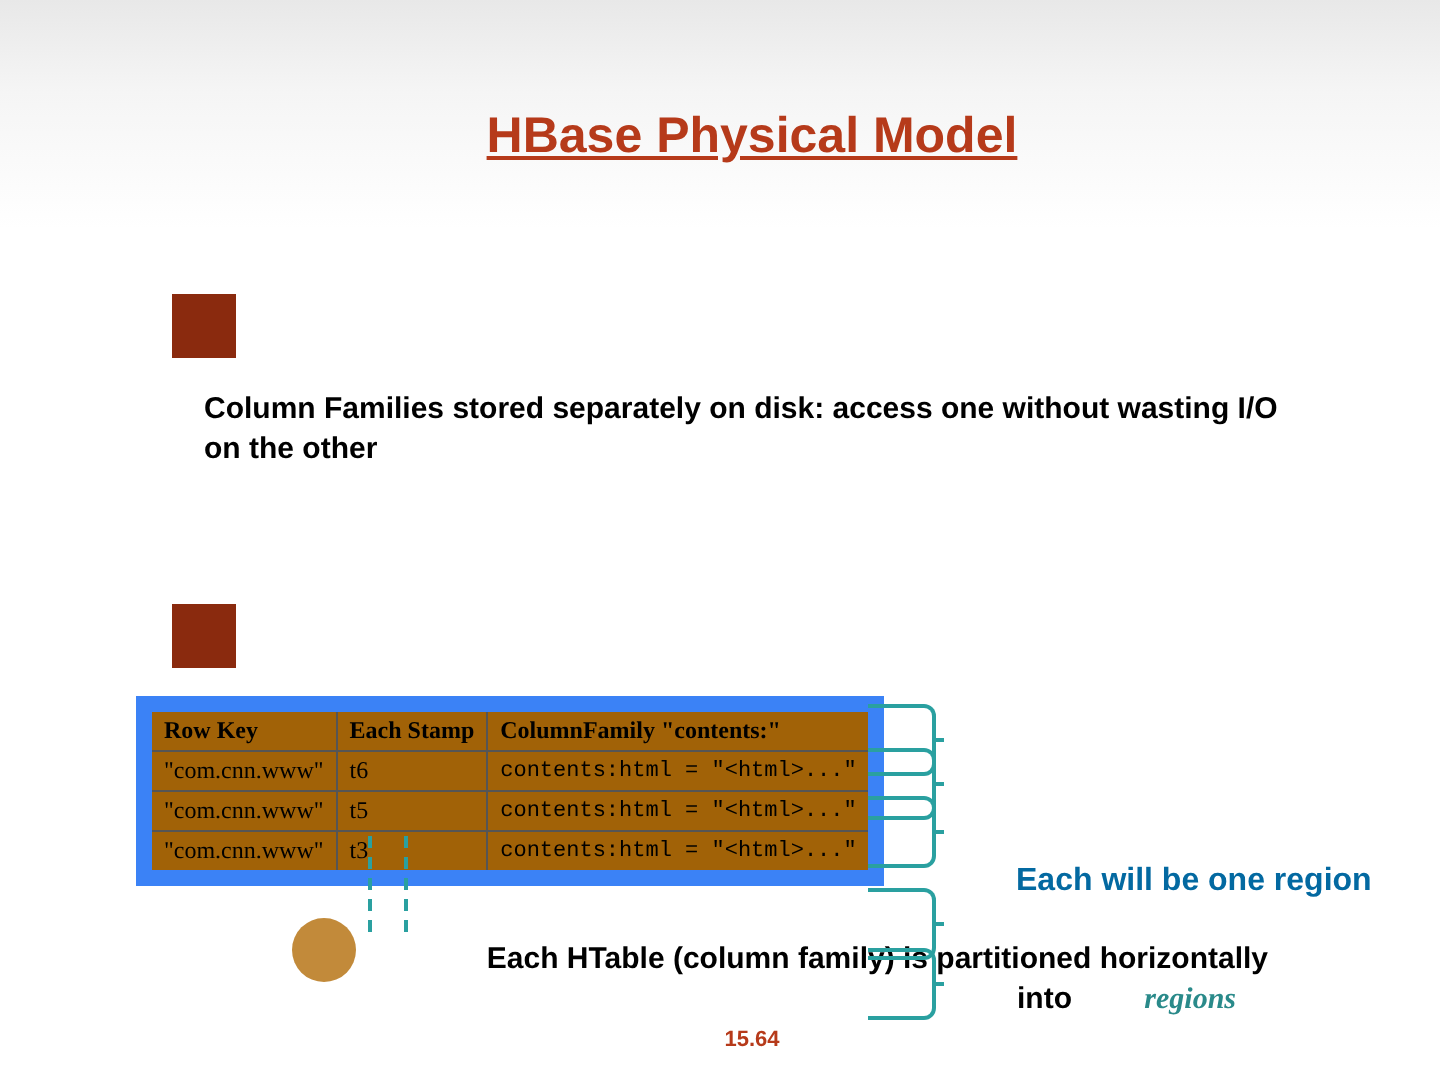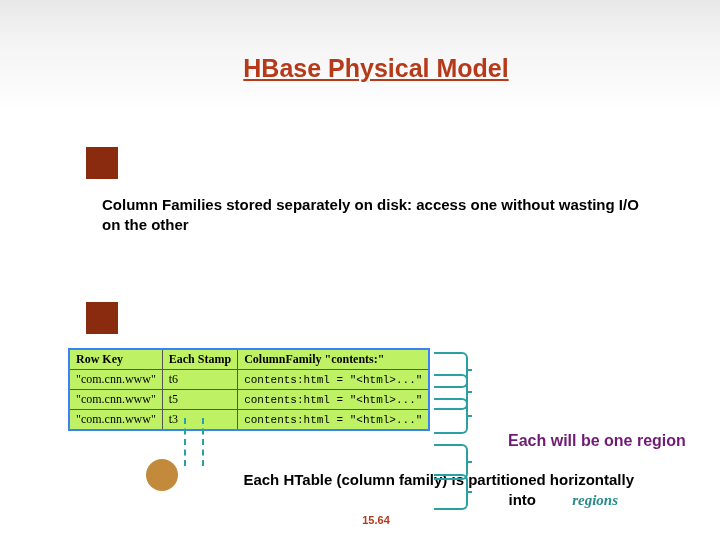--- a/index.html
+++ b/index.html
@@ -90,22 +90,22 @@
     margin-top: 5px;
     margin-right: 10px;
   }
   .table-wrap {
     position: absolute;
     left: 36px;
     top: 316px;
   }
   table {
     border-collapse: collapse;
-    border: 2px solid #3b82f6;
-    background: #bef264;
+    border: 8px solid #3b82f6;
+    background: #a16207;
   }
   th, td {
     border: 1px solid #555;
     padding: 2px 6px;
     font-size: 12px;
     text-align: left;
     white-space: nowrap;
   }
   th {
     font-weight: bold;
@@ -136,21 +136,21 @@
     width: 6px;
     height: 2px;
     background: #2aa0a0;
   }
   .region-label {
     position: absolute;
     left: 476px;
     top: 400px;
     font-size: 16px;
     font-weight: bold;
-    color: #701a75;
+    color: #0369a1;
   }
   .dashed-v {
     position: absolute;
     border-left: 2px dashed #2aa0a0;
     height: 48px;
   }
   .slidenum {
     position: absolute;
     bottom: 14px;
     left: 50%;

